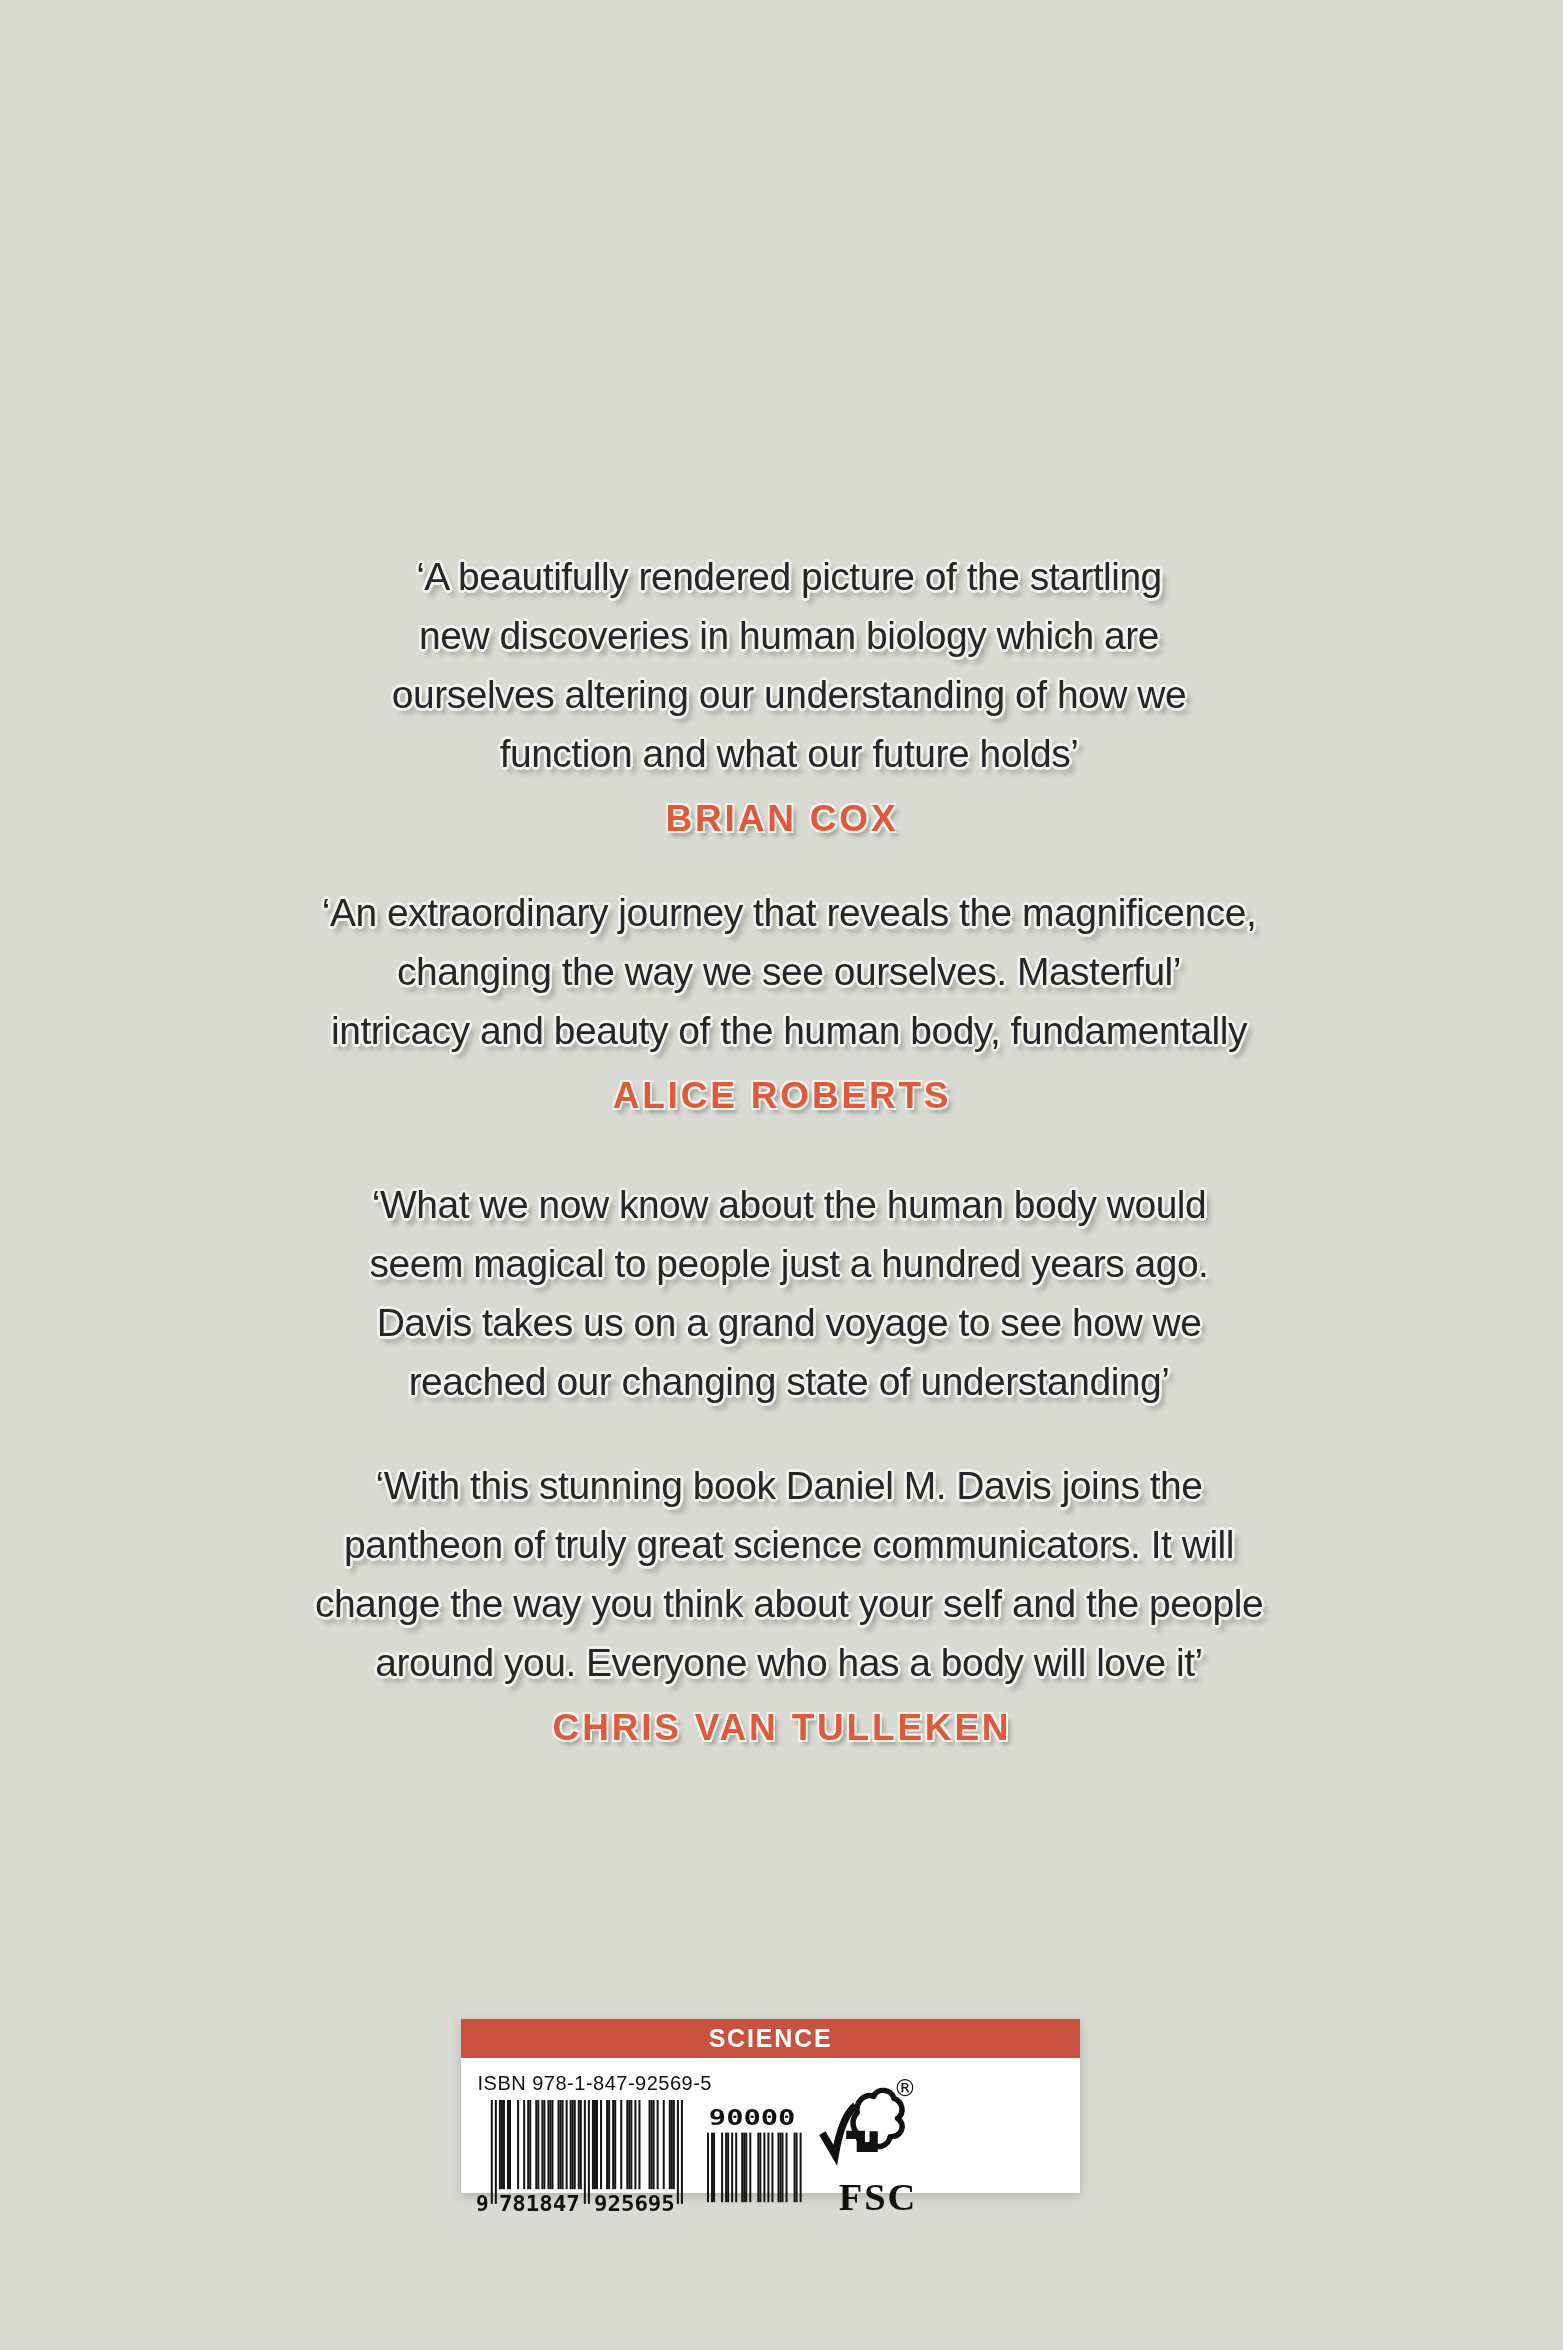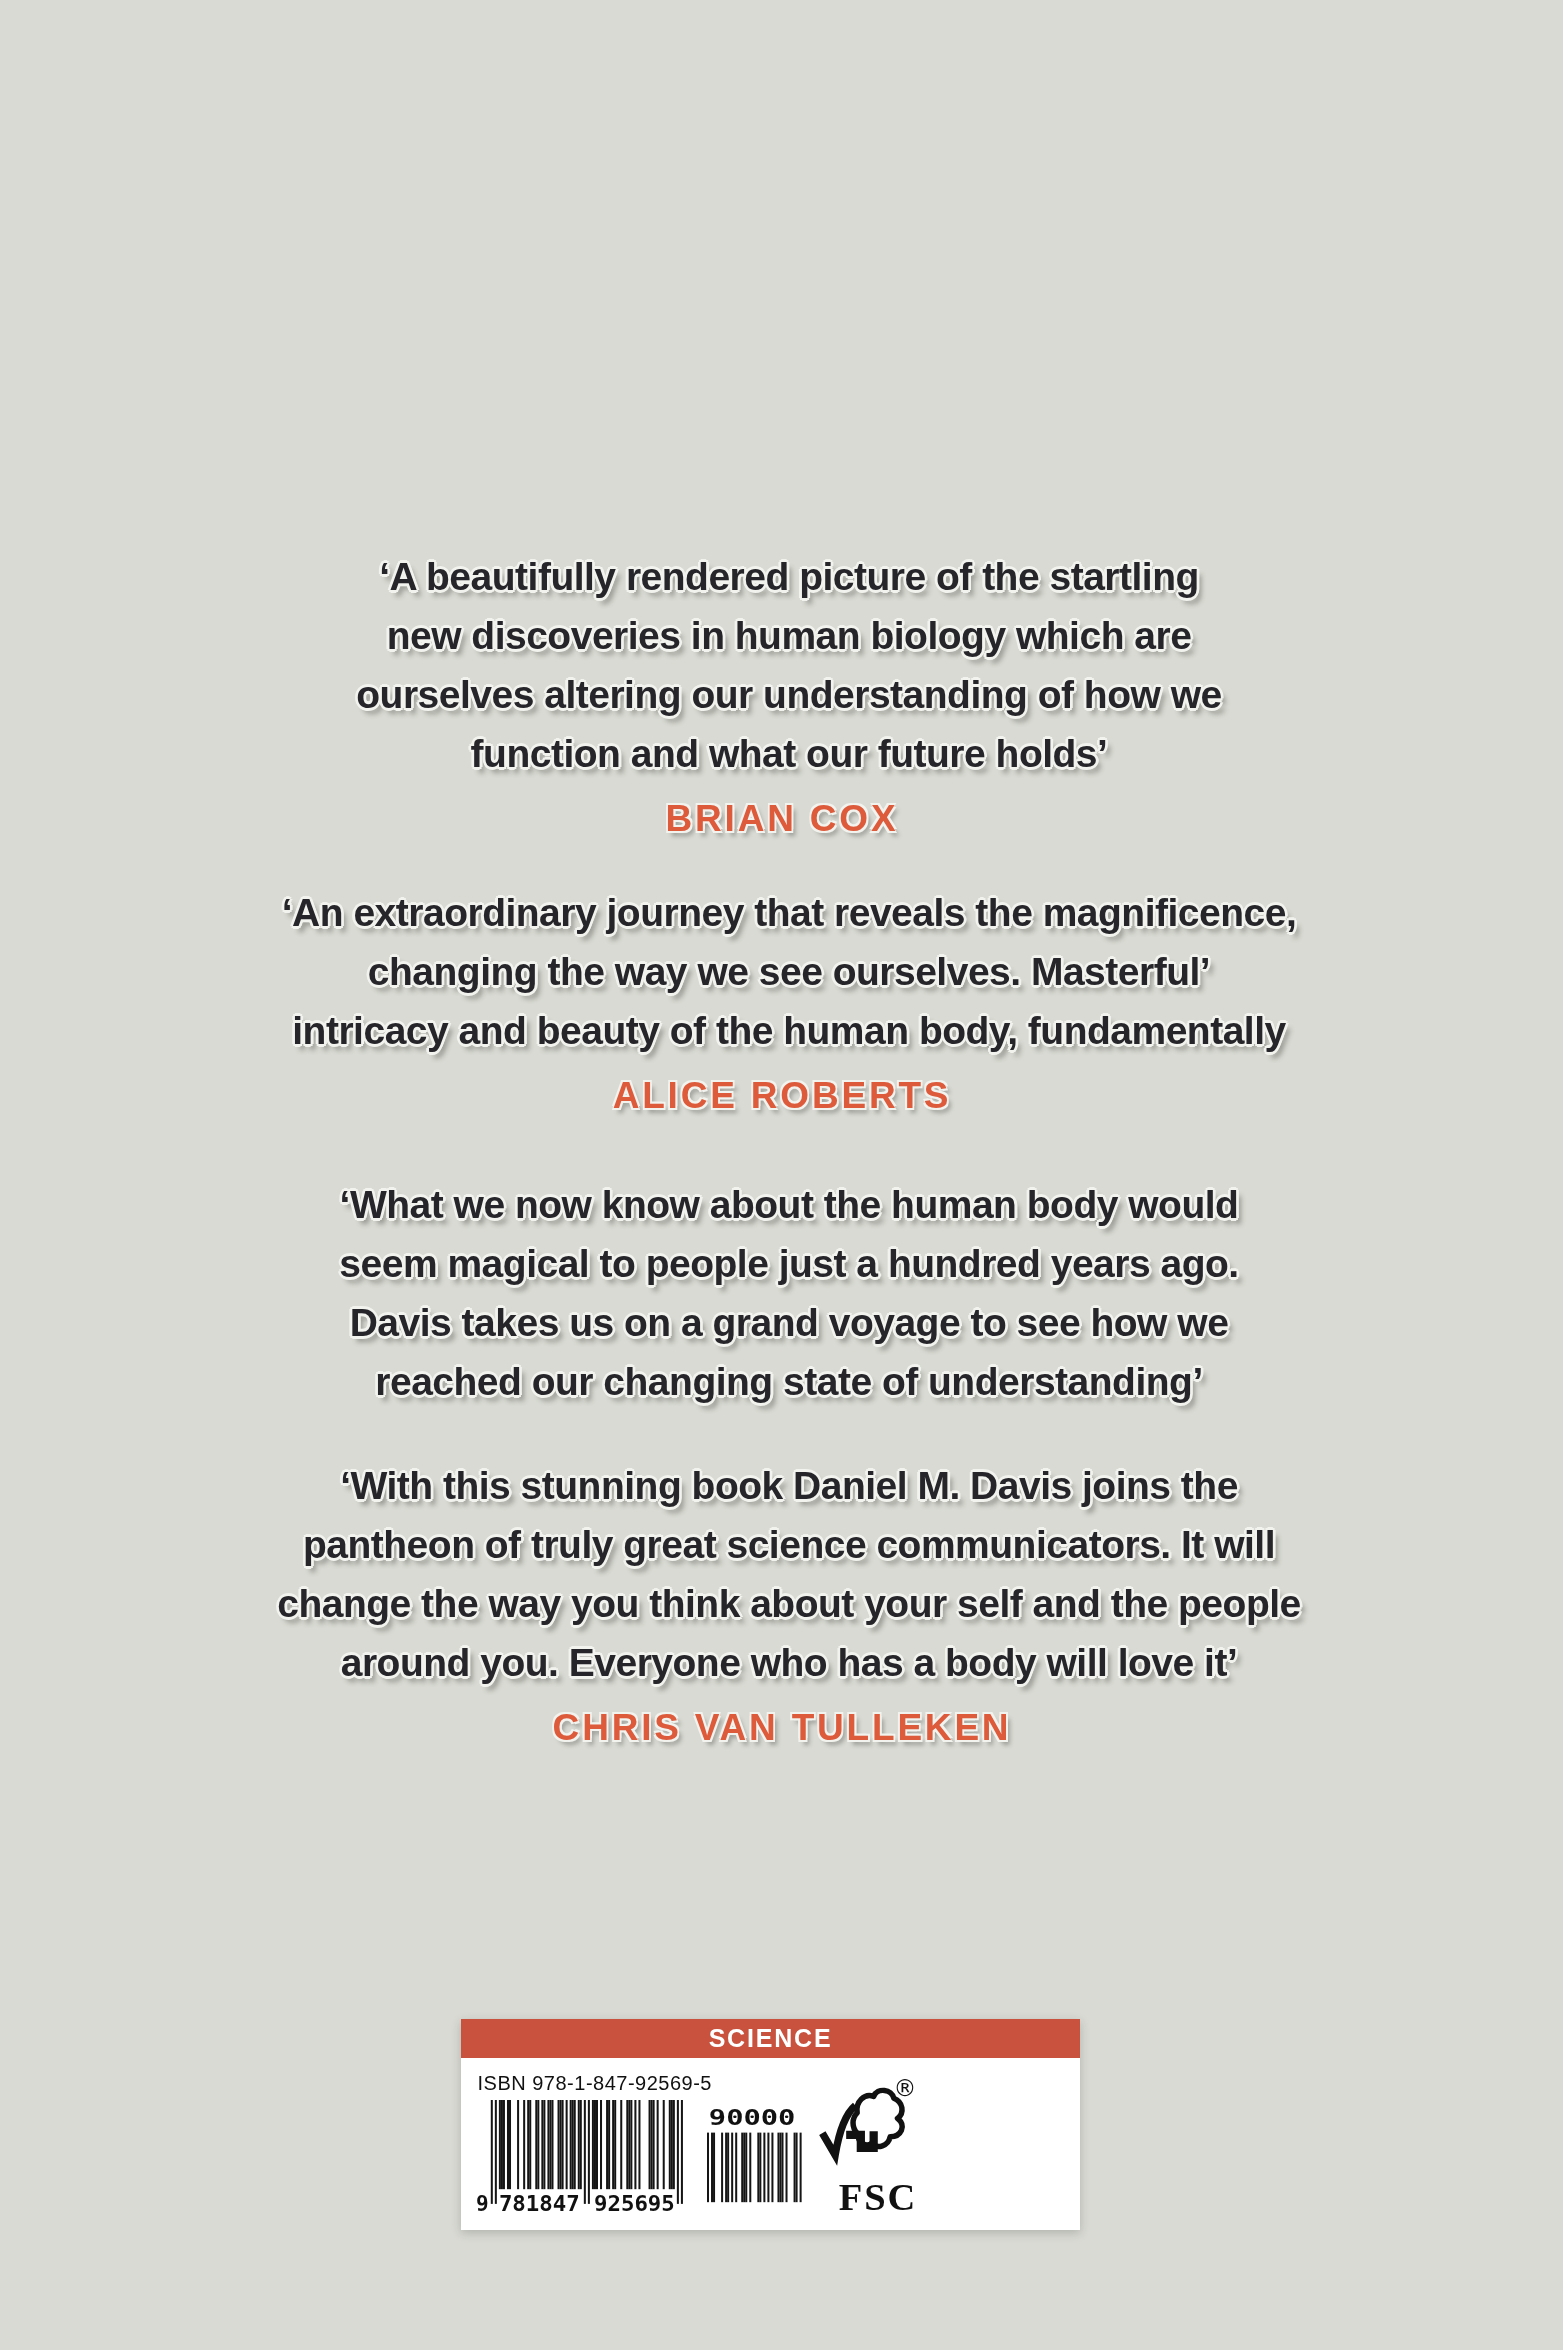--- a/index.html
+++ b/index.html
@@ -7,21 +7,21 @@
     width:1564px;height:2351px;
     background:#d8dad3;
     font-family:"Liberation Sans","DejaVu Sans",sans-serif;
     position:relative;overflow:hidden;
   }
   .cover{position:absolute;inset:0;}
 
   
   .quote{position:absolute;left:0;width:100%;text-align:center;}
   .qline{
-    font-size:39px;font-weight:700;line-height:59px;
+    font-size:39px;font-weight:400;line-height:59px;
     color:#26262a;letter-spacing:-0.5px;white-space:nowrap;
     text-shadow:
       -1.8px -1.8px 0 #f2f2ee, 1.8px -1.8px 0 #f2f2ee,
       -1.8px  1.8px 0 #f2f2ee, 1.8px  1.8px 0 #f2f2ee,
       -2.8px  0   0 #f2f2ee, 2.8px  0   0 #f2f2ee,
        0   -2.8px 0 #f2f2ee, 0    2.8px 0 #f2f2ee,
        4.6px  5.5px 5.5px rgba(70,70,64,.45);
     margin-left: 14px;
   }
   .attr{
@@ -30,21 +30,21 @@
     text-shadow:
       -1.8px -1.8px 0 #f2f2ee, 1.8px -1.8px 0 #f2f2ee,
       -1.8px  1.8px 0 #f2f2ee, 1.8px  1.8px 0 #f2f2ee,
        3.7px  4.6px 4.6px rgba(70,70,64,.4);
     text-align: center;
   }
   .q1{top:547px}.q2{top:883px}.q3{top:1175px}.q4{top:1456px}
 
   
   .panel{
-    position:absolute;left:461px;top:2019px;width:619px;height:211px;
+    position:absolute;left:461px;top:2019px;width:619px;height:174px;
     background:#ffffff;box-shadow:0 2.8px 9.2px rgba(40,40,40,.22);
   }
   .band{
     position:absolute;left:0;top:0;right:0;height:39px;
     background:#c8523e;display:flex;align-items:center;justify-content:center;
   }
   .band span{color:#ffffff;font-weight:700;font-size:25px;letter-spacing:1.8px;}
   .isbn{
     position:absolute;left:16.5px;top:53px;
     font-size:20px;font-weight:400;letter-spacing:0.5px;color:#111;white-space:nowrap;

